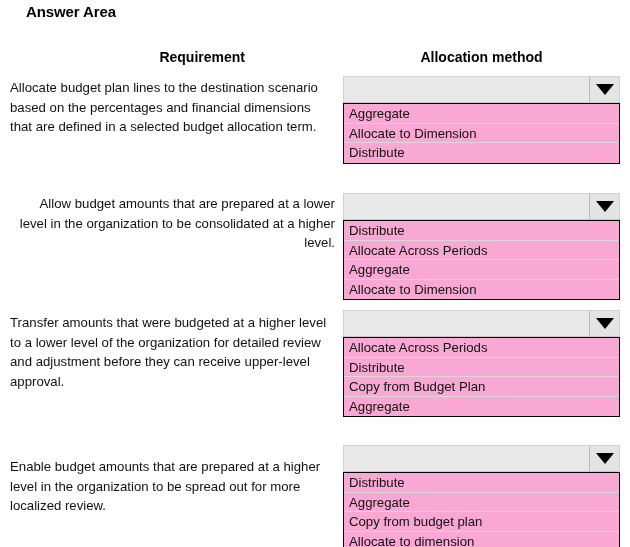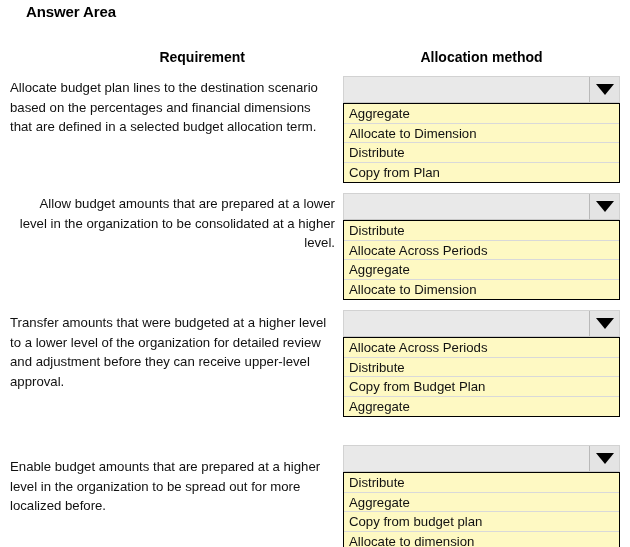--- a/index.html
+++ b/index.html
@@ -95,21 +95,21 @@
   }
   .arrow-glyph {
     width: 0;
     height: 0;
     border-left: 9px solid transparent;
     border-right: 9px solid transparent;
     border-top: 11px solid #000000;
   }
   .option-list {
     border: 1px solid #000000;
-    background: #fef9c3;
+    background: #f9a8d4;
     box-sizing: border-box;
   }
   .option {
     height: 19.5px;
     line-height: 19.5px;
     padding-left: 5px;
     font-size: 13.2px;
     color: #111111;
     border-bottom: 1px solid #d9d9d9;
     box-sizing: border-box;
@@ -135,21 +135,20 @@
         <div class="select-box">
           <div class="select-value"></div>
           <div class="select-arrow-btn">
             <div class="arrow-glyph"></div>
           </div>
         </div>
         <div class="option-list">
           <div class="option">Aggregate</div>
           <div class="option">Allocate to Dimension</div>
           <div class="option">Distribute</div>
-          <div class="option">Copy from Plan</div>
         </div>
       </div>
     </div>
     <div class="row" style="top: 0px;">
       <div class="req-text" style="top: 194px; text-align: right;">Allow budget amounts that are prepared at a lower level in the organization to be consolidated at a higher level.</div>
       <div class="dropdown" style="top: 193px;">
         <div class="select-box">
           <div class="select-value"></div>
           <div class="select-arrow-btn">
             <div class="arrow-glyph"></div>
@@ -174,21 +173,21 @@
         </div>
         <div class="option-list">
           <div class="option">Allocate Across Periods</div>
           <div class="option">Distribute</div>
           <div class="option">Copy from Budget Plan</div>
           <div class="option">Aggregate</div>
         </div>
       </div>
     </div>
     <div class="row" style="top: 0px;">
-      <div class="req-text" style="top: 457px;">Enable budget amounts that are prepared at a higher level in the organization to be spread out for more localized before.</div>
+      <div class="req-text" style="top: 457px;">Enable budget amounts that are prepared at a higher level in the organization to be spread out for more localized review.</div>
       <div class="dropdown" style="top: 445px;">
         <div class="select-box">
           <div class="select-value"></div>
           <div class="select-arrow-btn">
             <div class="arrow-glyph"></div>
           </div>
         </div>
         <div class="option-list">
           <div class="option">Distribute</div>
           <div class="option">Aggregate</div>

